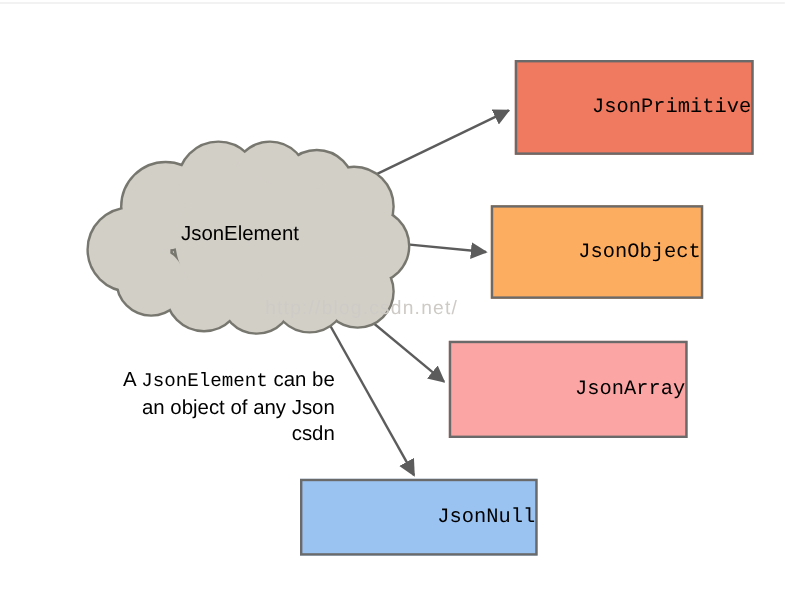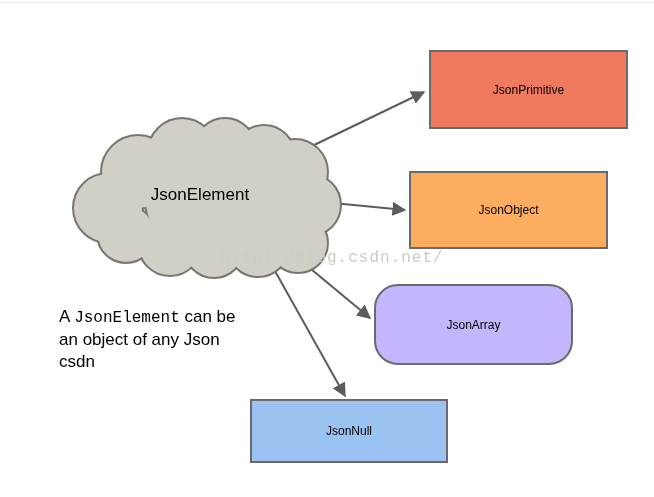--- a/index.html
+++ b/index.html
@@ -22,37 +22,37 @@
   .cloud-stroke{fill:var(--cloud-fill);stroke:var(--cloud-stroke);stroke-width:4;}
   .cloud-fillonly{fill:var(--cloud-fill);stroke:none;}
   .cloud-label{
     position:absolute;left:110px;top:185px;width:180px;
     text-align:center;font-size:17px;color:#000;
   }
   .node{
     position:absolute;
     border:2px solid var(--box-border);
     box-sizing:border-box;
-    display:flex;align-items:center;justify-content:center;
-    font-size:12px;color:#000;
+    display:flex;align-items:center;justify-content:flex-end;
+    font-size:17px;color:#000;font-family:Liberation Mono, monospace;
   }
   .node-jsonprimitive{left:429px;top:50px;width:199px;height:79px;}
-  .node-jsonobject{left:409px;top:171px;width:199px;height:78px;}
+  .node-jsonobject{left:409px;top:171px;width:177px;height:78px;}
   .node-jsonarray{left:374px;top:284px;width:199px;height:81px;}
   .node-jsonnull{left:250px;top:399px;width:198px;height:64px;}
   .watermark{
     position:absolute;left:221px;top:249px;
-    font-family:Liberation Mono, monospace;
+    font-family:Liberation Sans, sans-serif;
     font-size:16px;letter-spacing:1px;
     color:var(--watermark);
     white-space:nowrap;
   }
   .caption{
     position:absolute;left:59px;top:306px;width:220px;
-    font-size:17px;line-height:22px;color:#000;
+    font-size:17px;line-height:22px;color:#000;text-align:right;
   }
   .caption .code{
     font-family:"Liberation Mono", monospace;
     font-size:16px;
   }
 </style>
 </head>
 <body>
 
 <div class="hairline"></div>
@@ -90,21 +90,21 @@
 </svg>
 
 <div class="cloud-label">JsonElement</div>
 
 <div class="node node-jsonprimitive" style="background: rgb(240, 122, 96);">
   <span>JsonPrimitive</span>
 </div>
 <div class="node node-jsonobject" style="background: rgb(253, 173, 96);">
   <span>JsonObject</span>
 </div>
-<div class="node node-jsonarray" style="background: #c4b5fd; border-radius: 24px;">
+<div class="node node-jsonarray" style="background: #fca5a5;">
   <span>JsonArray</span>
 </div>
 <div class="node node-jsonnull" style="background: rgb(155, 195, 242);">
   <span>JsonNull</span>
 </div>
 
 <div class="watermark">http://blog.csdn.net/</div>
 
 <div class="caption">
   <span>A </span><span class="code">JsonElement</span><span> can be</span><br>

